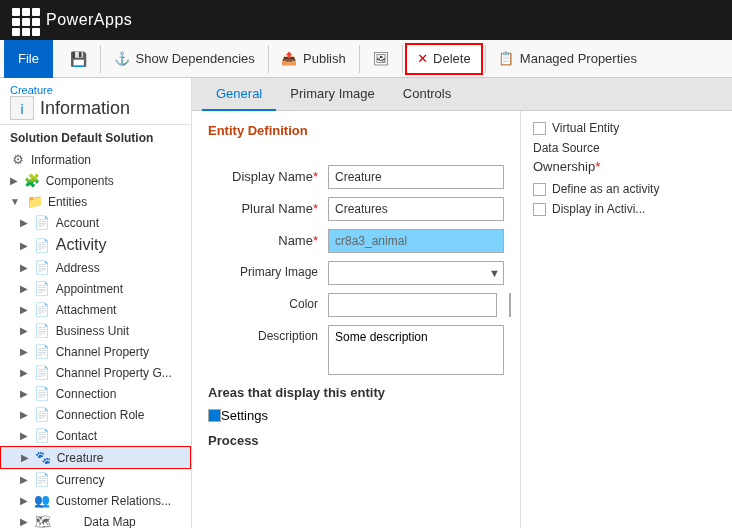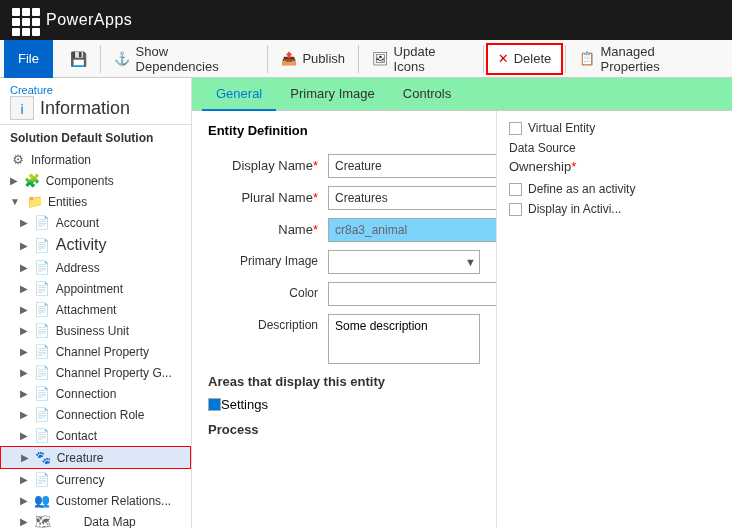--- a/index.html
+++ b/index.html
@@ -164,41 +164,41 @@
       background: #fff;
       display: flex;
       flex-direction: column;
       overflow: hidden;
     }
 
     
     .tab-bar {
       display: flex;
       border-bottom: 1px solid #ccc;
-      background: #86efac;
+      background: #e5e5e5;
       padding: 0 10px;
     }
     .tab {
       padding: 8px 14px;
       cursor: pointer;
       font-size: 13px;
       color: #333;
       border-bottom: 2px solid transparent;
       margin-bottom: -1px;
     }
     .tab.active {
       border-bottom: 2px solid #0078d7;
       color: #0078d7;
       font-weight: 500;
     }
     .section-title {
       font-weight: 600;
       font-size: 13px;
-      margin-bottom: 16px;
-      color: #000000;
+      margin-bottom: 27px;
+      color: #c2410c;
     }
     .form-row {
       display: flex;
       align-items: flex-start;
       margin-bottom: 8px;
       gap: 10px;
     }
     .form-label {
       width: 110px;
       min-width: 110px;
@@ -281,21 +281,21 @@
       display: flex;
       flex: 1;
       overflow: hidden;
     }
     .form-left {
       flex: 1;
       padding: 12px 16px;
       overflow-y: auto;
     }
     .form-right {
-      width: 236px;
+      width: 212px;
       padding: 10px 12px;
       border-left: 1px solid #e0e0e0;
       font-size: 12px;
     }
 
     
     .areas-section {
       margin-top: 10px;
     }
     .areas-title {
@@ -345,21 +345,20 @@
     <span>Show Dependencies</span>
   </div>
   <div class="ribbon-separator"></div>
   <div class="ribbon-btn">
     <span style="font-size:13px;">📤</span>
     <span>Publish</span>
   </div>
   <div class="ribbon-separator"></div>
   <div class="ribbon-btn">
     <span style="font-size:13px;">🖼</span>
-    <span>Update Icons</span>
   </div>
   <div class="ribbon-separator"></div>
   <div class="ribbon-btn active-delete">
     <span style="font-size:13px;color:#cc0000;">✕</span>
     <span>Delete</span>
   </div>
   <div class="ribbon-separator"></div>
   <div class="ribbon-btn">
     <span style="font-size:13px;">📋</span>
     <span>Managed Properties</span>

